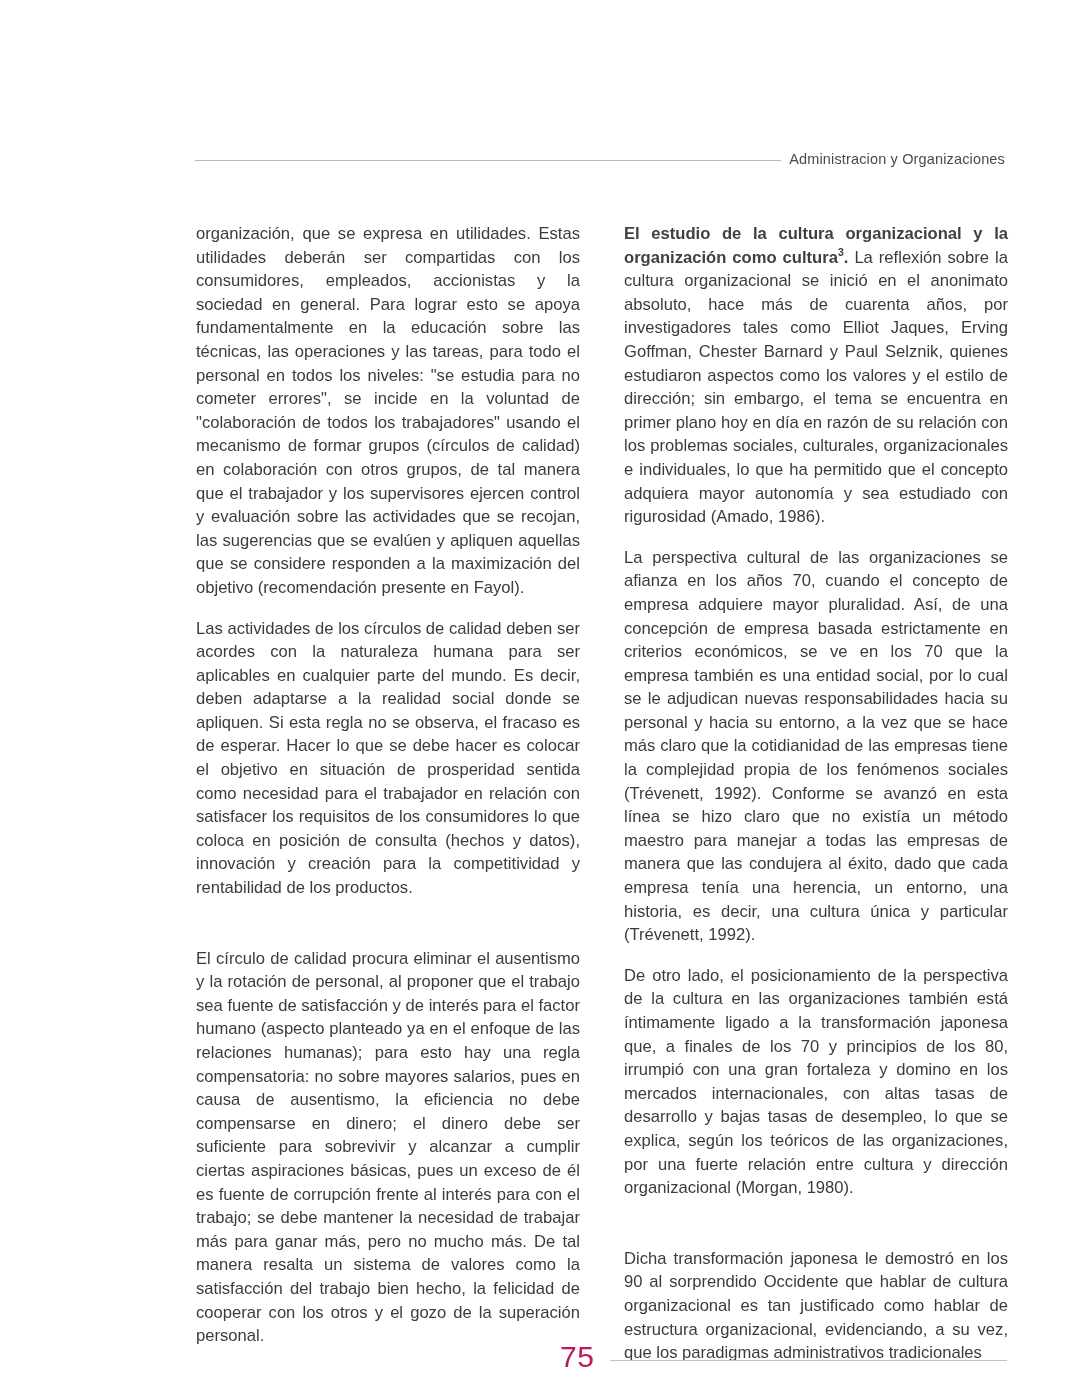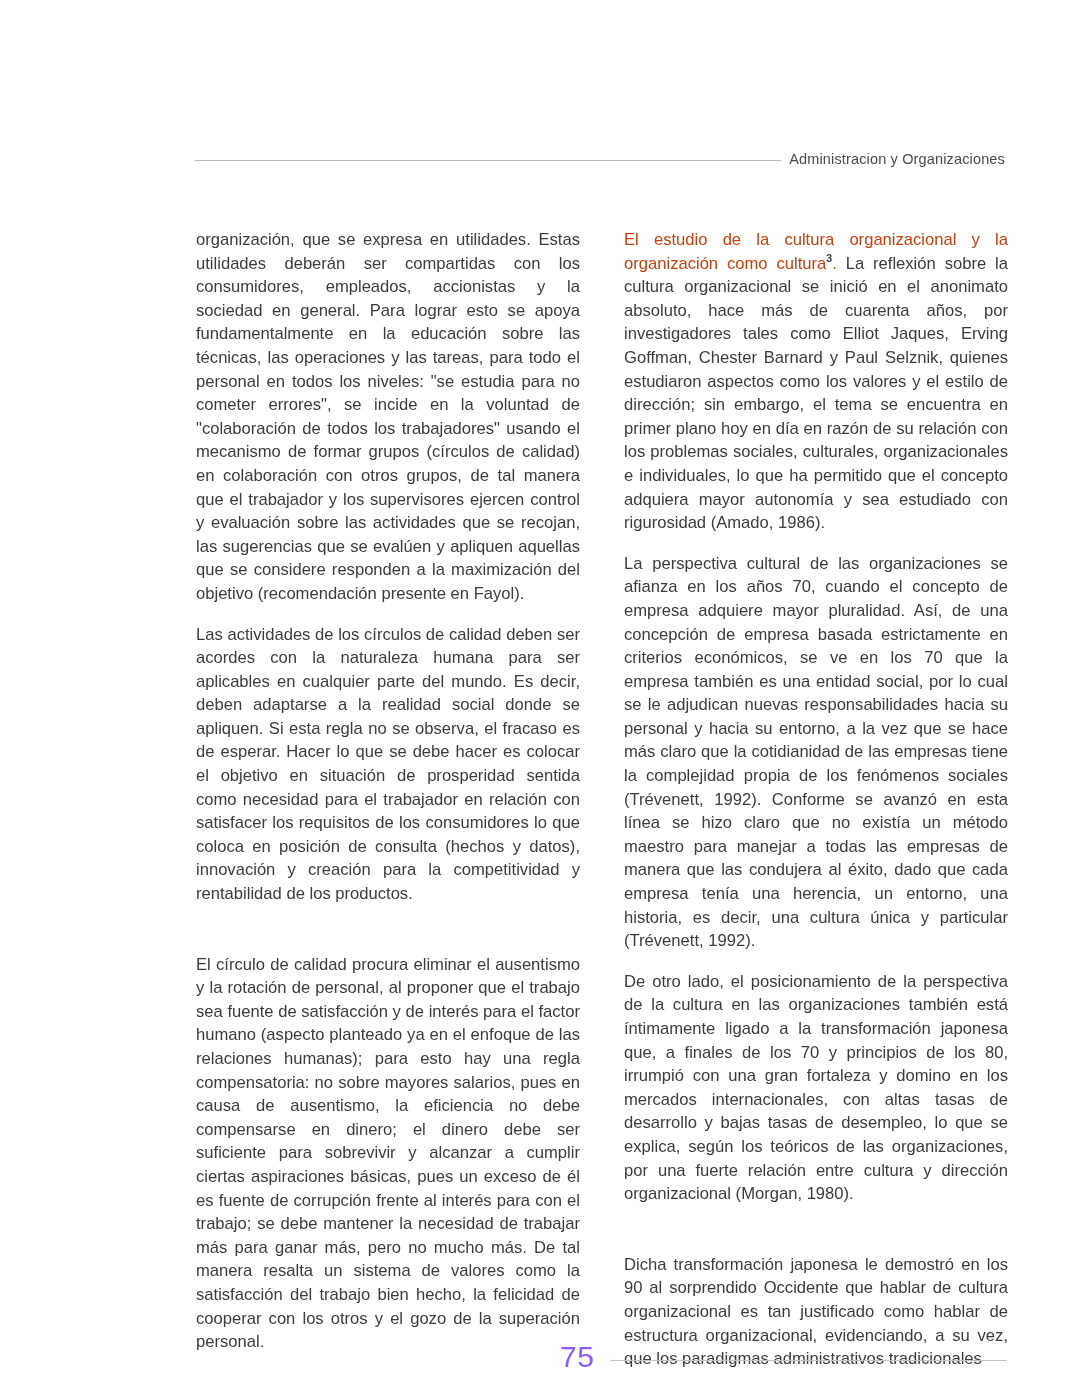--- a/index.html
+++ b/index.html
@@ -46,21 +46,21 @@
     letter-spacing: 0.15px;
     color: #4a4a4a;
     white-space: nowrap;
     font-family: "Liberation Sans", sans-serif;
   }
 
   
   .columns {
     position: absolute;
     left: 196px;
-    top: 228px;
+    top: 222px;
     width: 812px;
     display: flex;
     gap: 44px;
   }
   .col {
     width: 392px;
   }
 
   p.para {
     margin: 0 0 17px 0;
@@ -70,22 +70,22 @@
     text-justify: inter-word;
     color: #3b3b3b;
     hyphens: none;
     font-family: "Liberation Sans", sans-serif;
   }
   p.para:last-child {
     margin-bottom: 0;
     margin-top: 47px;
   }
   .lead-bold {
-    font-weight: normal;
-    color: #c2410c;
+    font-weight: bold;
+    color: #404040;
   }
   .footnote-ref {
     font-size: 10.5px;
     vertical-align: super;
     font-weight: bold;
     line-height: 0;
   }
 
   
   .footer {
@@ -97,21 +97,21 @@
     display: flex;
     align-items: center;
     justify-content: flex-start;
   }
   .folio-spacer {
     flex: 0 0 365px;
   }
   .folio {
     flex: 0 0 auto;
     font-size: 30px;
-    color: #8b5cf6;
+    color: #be185d;
     letter-spacing: 0.5px;
     font-family: "Liberation Sans", sans-serif;
   }
   .footer-rule {
     flex: 1 1 auto;
     height: 1px;
     background: #c2c2c2;
     margin-left: 16px;
     margin-top: 6px;
   }

